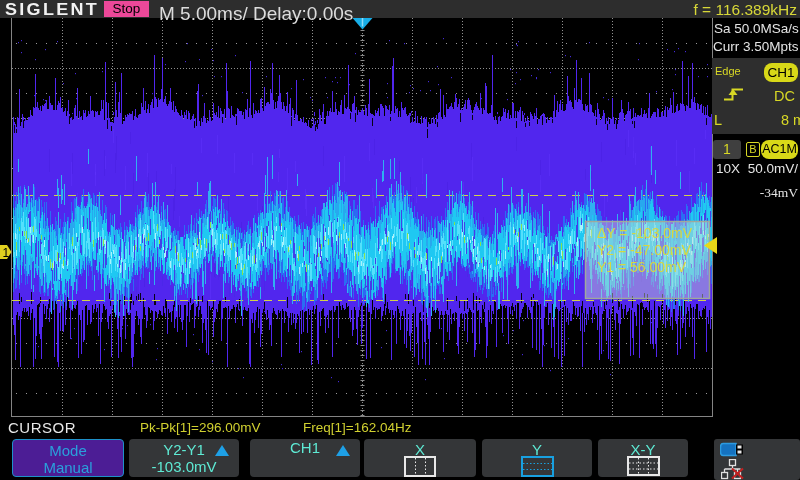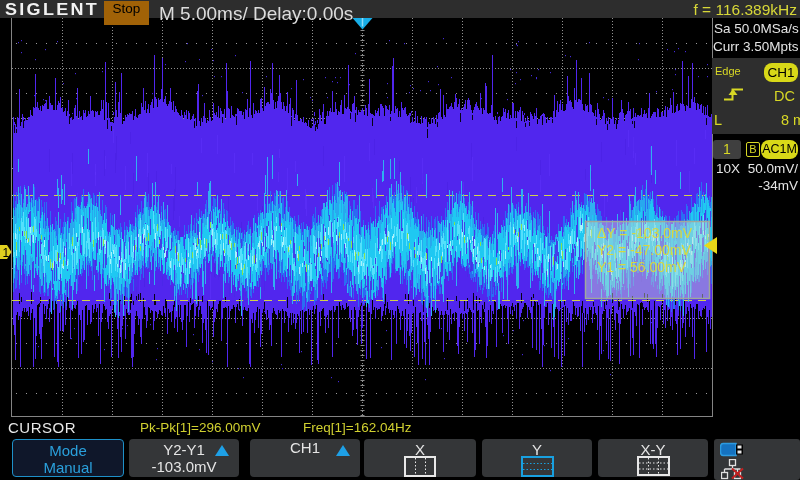--- a/index.html
+++ b/index.html
@@ -4,35 +4,35 @@
 <style>
 * { margin:0; padding:0; box-sizing:border-box; }
 html,body { width:800px; height:480px; background:#000; overflow:hidden;
   font-family:"Liberation Sans", sans-serif; }
 #page { position:relative; width:800px; height:480px; background:#000; }
 #scope { position:absolute; left:0; top:0; }
 .abs { position:absolute; }
 .topbar { position:absolute; left:0; top:0; width:800px; height:18px; background:#2d2d2d; }
 .logo { position:absolute; left:5px; top:0px; color:#f2f2f2; font-size:18px; font-weight:bold;
   letter-spacing:2.3px; transform:scaleY(0.95); transform-origin:top; }
-.stopbox { position:absolute; left:104px; top:1px; width:45px; height:24px; background:#a16207;
+.stopbox { position:absolute; left:104px; top:1px; width:45px; height:16px; background:#ec4899;
   color:#000; font-size:13.5px; text-align:center; line-height:16px; }
 .tbtext { position:absolute; left:159px; top:2.5px; color:#dcdcdc; font-size:19px; }
 .freq { position:absolute; right:3px; top:1px; color:#d8d838; font-size:15.5px; }
 .side { position:absolute; color:#e4e4e4; font-size:13.5px; white-space:nowrap; }
 .yel { color:#d8d825; }
 .panel { position:absolute; left:712px; top:58px; width:88px; height:76px; background:#2e2e2e; }
 .chbadge { position:absolute; background:#d8d818; color:#000; font-size:13.5px; text-align:center;
   border-radius:8px; }
 .onetab { position:absolute; left:713px; top:140px; width:28px; height:19px; background:#3f3f3f;
   color:#d8d825; font-size:14px; text-align:center; line-height:19px; border-radius:3px; }
 .bbox { position:absolute; left:746px; top:142px; width:14px; height:15px; border:1.5px solid #d8d825;
   color:#d8d825; font-size:11px; text-align:center; line-height:12px; border-radius:2px; }
 .btn { position:absolute; top:439px; height:38px; background:#343638; border-radius:4px;
-  color:#e5e5e5; font-size:15px; text-align:center; }
+  color:#5eead4; font-size:15px; text-align:center; }
 .btn .l1 { margin-top:3px; line-height:16px; }
 .btn .l2 { line-height:17px; }
 .uparr { position:absolute; width:0; height:0; border-left:7px solid transparent;
   border-right:7px solid transparent; border-bottom:11px solid #1ea0e6; }
 .cursrow { position:absolute; color:#e8e8e8; font-size:15px; }
 .meas { position:absolute; color:#d0d030; font-size:13.5px; }
 </style>
 </head>
 <body>
 <div id="page">
@@ -82,25 +82,25 @@
   <polygon points="4.5,9 13.5,9 9,3" fill="#d8d825"></polygon>
 </svg>
 <div class="side yel" style="left:774px; top:88px; font-size:14.5px;">DC</div>
 <div class="side yel" style="left:714px; top:112px; font-size:14.5px;">L</div>
 <div class="side yel" style="left:781px; top:112px; font-size:14.5px;">8 mV</div>
 <div class="onetab">1</div>
 <div class="bbox">B</div>
 <div class="chbadge" style="left:761px; top:140px; width:37px; height:19px; line-height:19px; font-size:12.5px;">AC1M</div>
 <div class="side" style="left:716px; top:161px;">10X</div>
 <div class="side" style="right:2px; top:161px; text-align:right;">50.0mV/</div>
-<div class="side" style="right:2px; top:178px; text-align:center;">-34mV</div>
+<div class="side" style="right:2px; top:185px; text-align:center;font-family:Liberation Serif, serif;">-34mV</div>
 <div class="cursrow" style="left:8px; top:419px; letter-spacing:0.5px;">CURSOR</div>
 <div class="meas" style="left:140px; top:420px;">Pk-Pk[1]=296.00mV</div>
 <div class="meas" style="left:303px; top:420px;">Freq[1]=162.04Hz</div>
-<div class="btn" style="left:12px; width:112px; background:#0f172a; border:1.5px solid #1e90c8; color:#2aa0dc;">
+<div class="btn" style="left:12px; width:112px; background:#4c1d95; border:1.5px solid #1e90c8; color:#2aa0dc;">
   <div class="l1">Mode</div>
       <div class="l2">Manual</div>
     </div>
 <div class="btn" style="left:129px; width:110px;">
   <div class="l1">Y2-Y1</div>
       <div class="l2">-103.0mV</div>
   <span class="uparr" style="right:10px; top:6px;"></span>
     </div>
 <div class="btn" style="left:250px; width:110px;">
       <div class="l2">CH1</div>
@@ -111,21 +111,21 @@
   <svg width="34" height="22" viewBox="0 0 34 22" style="margin-top:-2px;">
     <rect x="2" y="1" width="30" height="19" fill="none" stroke="#e8e8e8" stroke-width="2"></rect>
     <path d="M12.5 2V19M22.5 2V19" stroke="#e8e8e8" stroke-width="1" stroke-dasharray="1.5 2" fill="none"></path>
   </svg></div>
 <div class="btn" style="left:482px; width:110px;">
   <div class="l1">Y</div>
   <svg width="35" height="22" viewBox="0 0 35 22" style="margin-top:-2px;">
     <rect x="2" y="1" width="31" height="19" fill="none" stroke="#18a0e0" stroke-width="2"></rect>
     <path d="M3 7.5H32M3 13.5H32" stroke="#18a0e0" stroke-width="1" stroke-dasharray="1.5 2" fill="none"></path>
   </svg></div>
-<div class="btn" style="left:598px; width:110px;">
+<div class="btn" style="left:598px; width:90px;">
   <div class="l1">X-Y</div>
   <svg width="35" height="21" viewBox="0 0 35 21" style="margin-top:-2px;">
     <rect x="2" y="1" width="31" height="18" fill="none" stroke="#e8e8e8" stroke-width="2"></rect>
     <path d="M12.5 2V18M22.5 2V18M3 7H32M3 13H32" stroke="#e8e8e8" stroke-width="1" stroke-dasharray="1.5 2" fill="none"></path>
   </svg></div>
 <div class="btn" style="left:714px; width:86px; height:41px; border-radius:3px;">
   <svg class="abs" style="left:6px; top:3px;" width="26" height="15" viewBox="0 0 26 15">
     <path d="M3 1.5 H16 V13.5 H3 Q0.5 13.5 0.5 10 V5 Q0.5 1.5 3 1.5 Z" fill="#1572c0" stroke="#2c9ae0" stroke-width="1.5"></path>
     <rect x="16" y="2.5" width="7" height="10" fill="#000"></rect>
     <rect x="17.5" y="3.5" width="4" height="3" fill="#e8e8e8"></rect>

